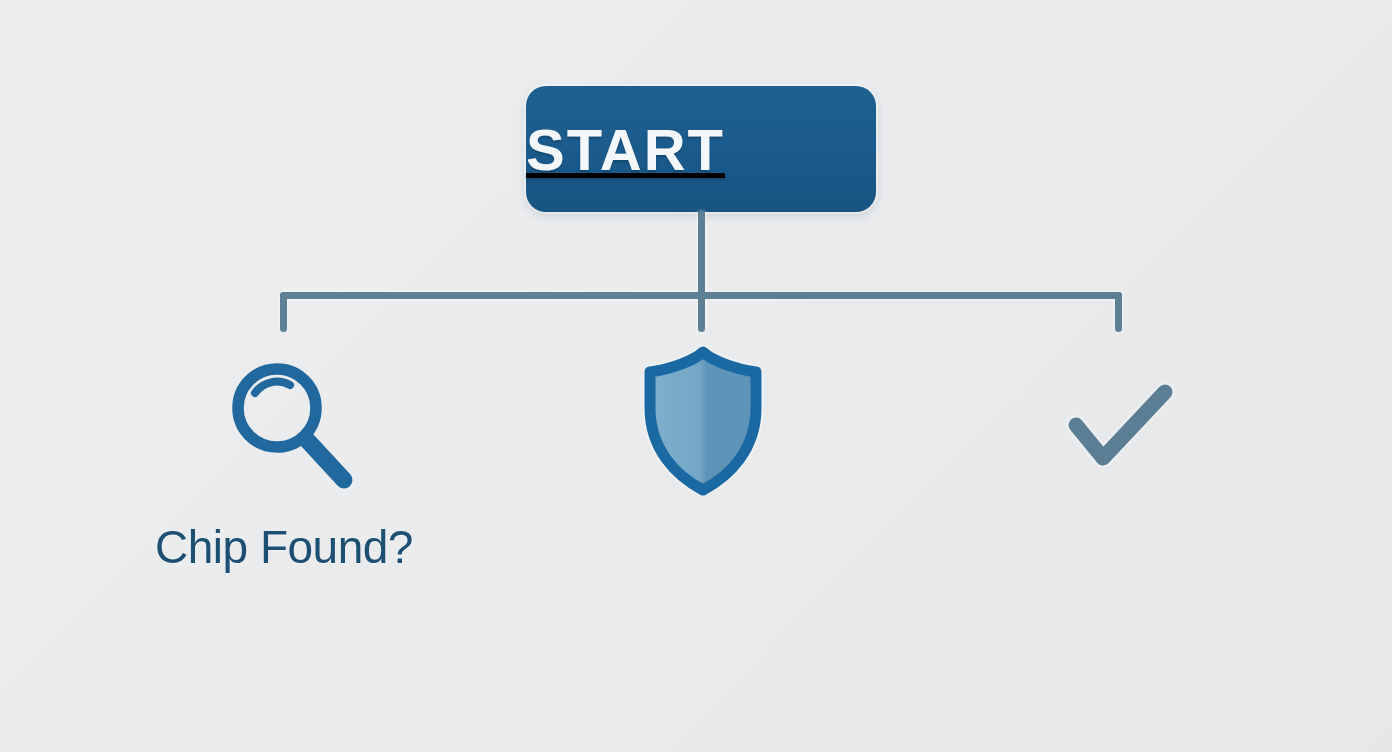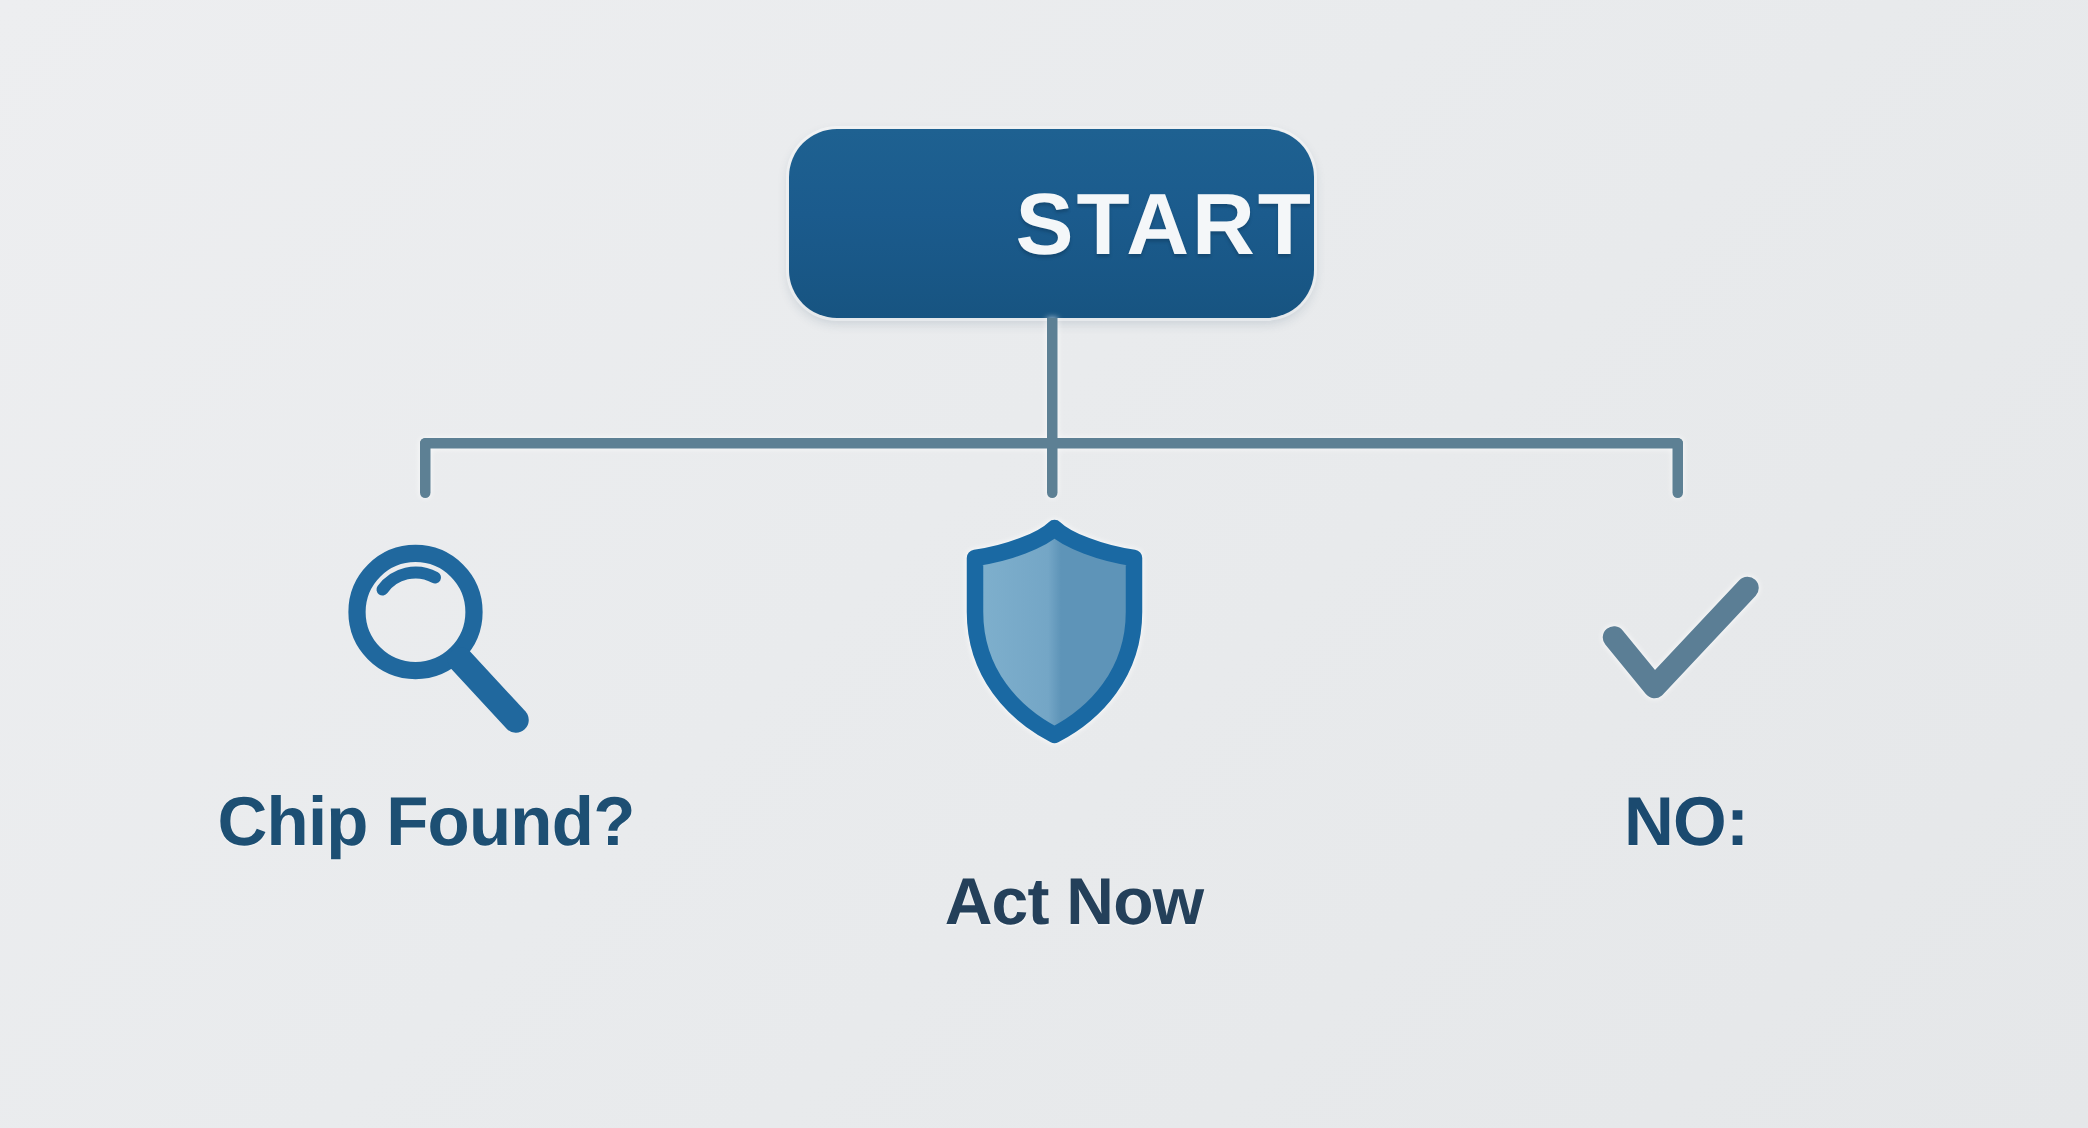--- a/index.html
+++ b/index.html
@@ -16,26 +16,27 @@
     background: linear-gradient(135deg, #edeef0 0%, #e9ebed 45%, #e5e7e9 100%);
   }
 
   
   .start-node {
     position: absolute;
     left: 526px;
     top: 86px;
     width: 350px;
     height: 126px;
-    border-radius: 32px;
+    border-radius: 20px;
     background: linear-gradient(180deg, #1e6191 0%, #1b5b8d 45%, #175481 100%);
     box-shadow: 0 0 0 2px rgba(255,255,255,0.45), 0 3px 8px rgba(40,70,100,0.18);
     display: flex;
     align-items: center;
-    justify-content: flex-end;
+    justify-content: flex-start;
+    text-decoration: underline;
   }
   .start-label {
     color: #f4f7f9;
     font-size: 58px;
     font-weight: bold;
     letter-spacing: 2px;
     text-shadow: 0 2px 2px rgba(12,45,75,0.35);
   }
 
   
@@ -55,21 +56,21 @@
   .icon-magnifier { position: absolute; left: 228px; top: 352px; }
   .icon-shield    { position: absolute; left: 638px; top: 346px;
                     filter: drop-shadow(0 0 2px rgba(255,255,255,0.9)); }
   .icon-check     { position: absolute; left: 1062px; top: 376px;
                     filter: drop-shadow(0 0 2px rgba(255,255,255,0.9)); }
 
   
   .label {
     position: absolute;
     transform: translateX(-50%);
-    font-weight: bold;
+    font-weight: normal;
     white-space: nowrap;
     letter-spacing: -0.5px;
     text-shadow: 0 1px 1px rgba(255,255,255,0.5);
   }
   .label-chip { left: 284px;  top: 520px; font-size: 46px; color: #1d4f73; }
   .label-yes  { left: 716px;  top: 520px; font-size: 46px; color: #2c5d83; }
   .label-act  { left: 716px;  top: 577px; font-size: 44px; color: #24405a; }
   .label-no   { left: 1124px; top: 520px; font-size: 46px; color: #1b4a6f; }
 </style>
 </head>
@@ -99,20 +100,18 @@
     <defs>
       <linearGradient id="shieldGrad" x1="0" y1="0" x2="1" y2="0">
         <stop offset="0" stop-color="#7fb0cd"></stop>
         <stop offset="0.46" stop-color="#74a6c6"></stop>
         <stop offset="0.54" stop-color="#5e94b8"></stop>
         <stop offset="1" stop-color="#5e94b8"></stop>
       </linearGradient>
     </defs>
     <path d="M65 6 C 57 14, 34 23, 12 26 L12 62 C 12 103, 38 130, 65 144 C 92 130, 118 103, 118 62 L118 26 C 96 23, 73 14, 65 6 Z" fill="url(#shieldGrad)" stroke-width="11" stroke-linejoin="round" stroke="#1a69a3"></path>
   </svg>
-  <div class="label label-act">Act Now</div>
 
   <svg class="icon-check" width="112" height="96" viewBox="0 0 112 96">
     <polyline points="14,49 41,82 103,16" fill="none" stroke-width="15" stroke-linecap="round" stroke-linejoin="round" stroke="#5b7e95"></polyline>
   </svg>
-  <div class="label label-no">NO:</div>
 
 </div>
 
 </body></html>

